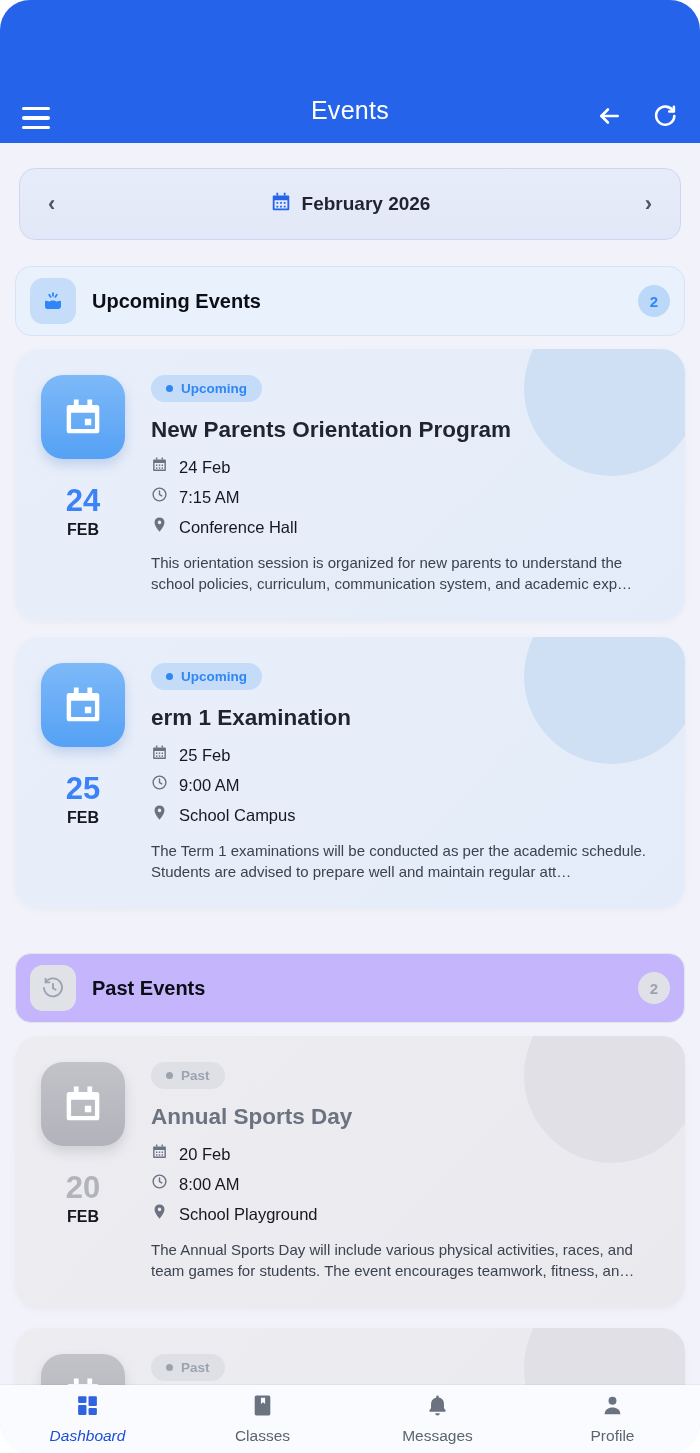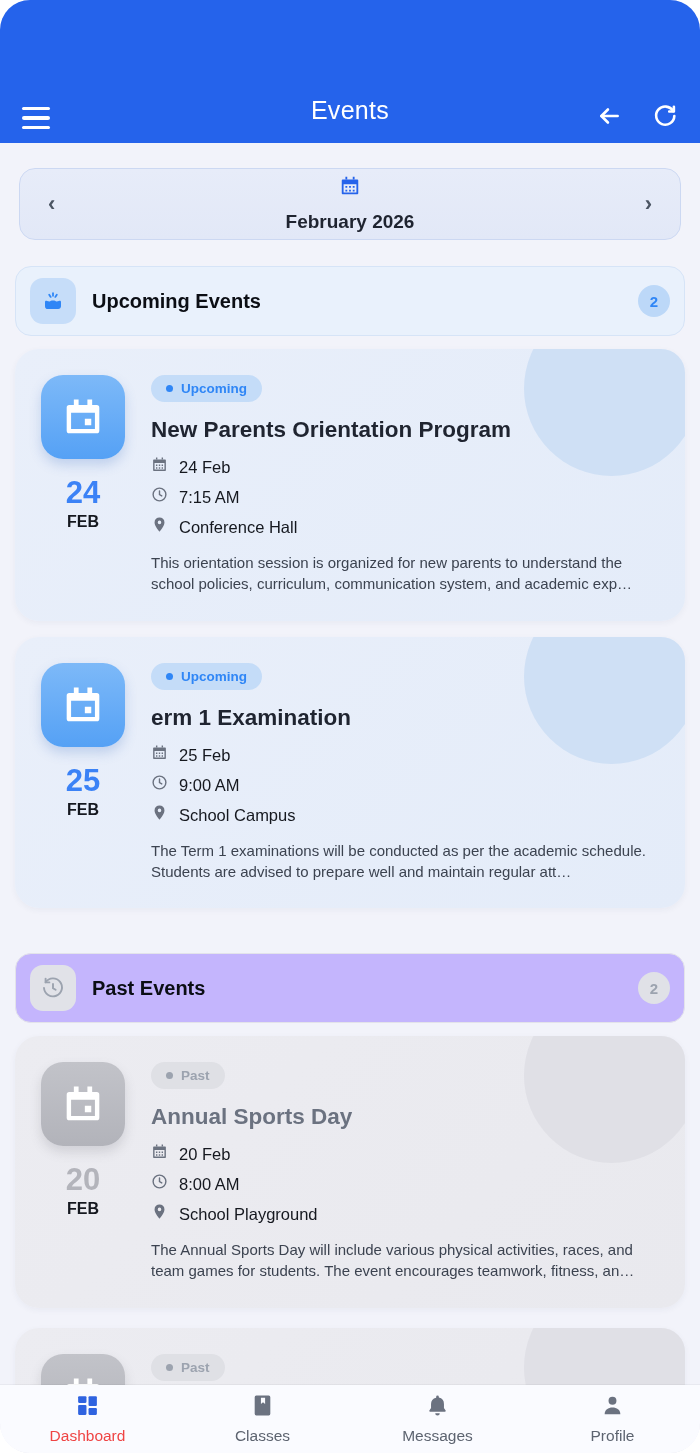--- a/index.html
+++ b/index.html
@@ -29,21 +29,21 @@
   
   .content { padding:0 15px; }
 
   .month-selector {
     margin:25px 4px 0 4px; height:72px;
     background:linear-gradient(180deg,#e7ecf9,#e2e8f7);
     border:1.5px solid #ccd8f2; border-radius:16px;
     display:flex; align-items:center; justify-content:space-between;
     padding:0 28px;
   }
-  .month-center { display:flex; align-items:center; gap:10px;flex-direction:column; }
+  .month-center { display:flex; align-items:center; gap:10px; }
   .month-label { font-size:19px; font-weight:700; color:#1f2430; }
   .chev { font-size:22px; color:#4b5563; font-weight:600; cursor:pointer; line-height:1; }
 
   .section-head {
     margin-top:26px; height:70px; border-radius:16px;
     display:flex; align-items:center; gap:16px; padding:0 14px;
   }
   .section-head.blue { background:#e9f1fc; border:1.5px solid #d6e4f7; }
   .section-head.gray { background:#c4b5fd; border:1.5px solid #e3e3ea; }
   .section-chip { width:46px; height:46px; border-radius:13px; display:flex; align-items:center; justify-content:center; }
@@ -71,21 +71,21 @@
   .card.past .card-circle     { background:#e0e0e6; }
 
   .card-left { width:84px; flex:0 0 84px; text-align:center; position:relative; z-index:1; }
   .icon-square {
     width:84px; height:84px; border-radius:22px;
     display:flex; align-items:center; justify-content:center;
     box-shadow:0 6px 12px rgba(70,120,200,.25);
   }
   .card.upcoming .icon-square { background:linear-gradient(180deg,#7db9f8,#55a1f5); }
   .card.past .icon-square     { background:linear-gradient(180deg,#c2c3c9,#b2b3ba); box-shadow:0 6px 12px rgba(100,100,110,.2); }
-  .day-num { margin-top:16px; font-size:31px; font-weight:700; }
+  .day-num { margin-top:24px; font-size:31px; font-weight:700; }
   .card.upcoming .day-num { color:#3b82f6; }
   .card.past .day-num     { color:#b3b4bb; }
   .day-month { margin-top:2px; font-size:16px; font-weight:700; color:#15181f; }
 
   .card-right { flex:1; position:relative; z-index:1; min-width:0; }
   .pill {
     display:inline-flex; align-items:center; gap:8px;
     padding:6px 15px; border-radius:999px; font-size:13.5px; font-weight:700;
   }
   .card.upcoming .pill { background:#c4dcf8; color:#2f86f6;text-align:right; }
@@ -107,21 +107,21 @@
   }
 
   
   .bottomnav {
     position:absolute; left:0; right:0; bottom:0; height:68px;
     background:#fafbff; display:flex; z-index:5;
     box-shadow:0 -1px 0 rgba(0,0,0,.04);
   }
   .nav-item { flex:1; display:flex; flex-direction:column; align-items:center; justify-content:center; gap:5px; cursor:pointer; }
   .nav-label { font-size:15.5px; color:#5d6470; }
-  .nav-item.active .nav-label { color:#ef4444; }
+  .nav-item.active .nav-label { color:#1d4ed8;font-style:italic; }
 
   .gap-lg { margin-top:45px; }
 </style>
 </head>
 <body>
 
 <div class="device">
 
   <header class="appbar">
     <div class="hamburger">

